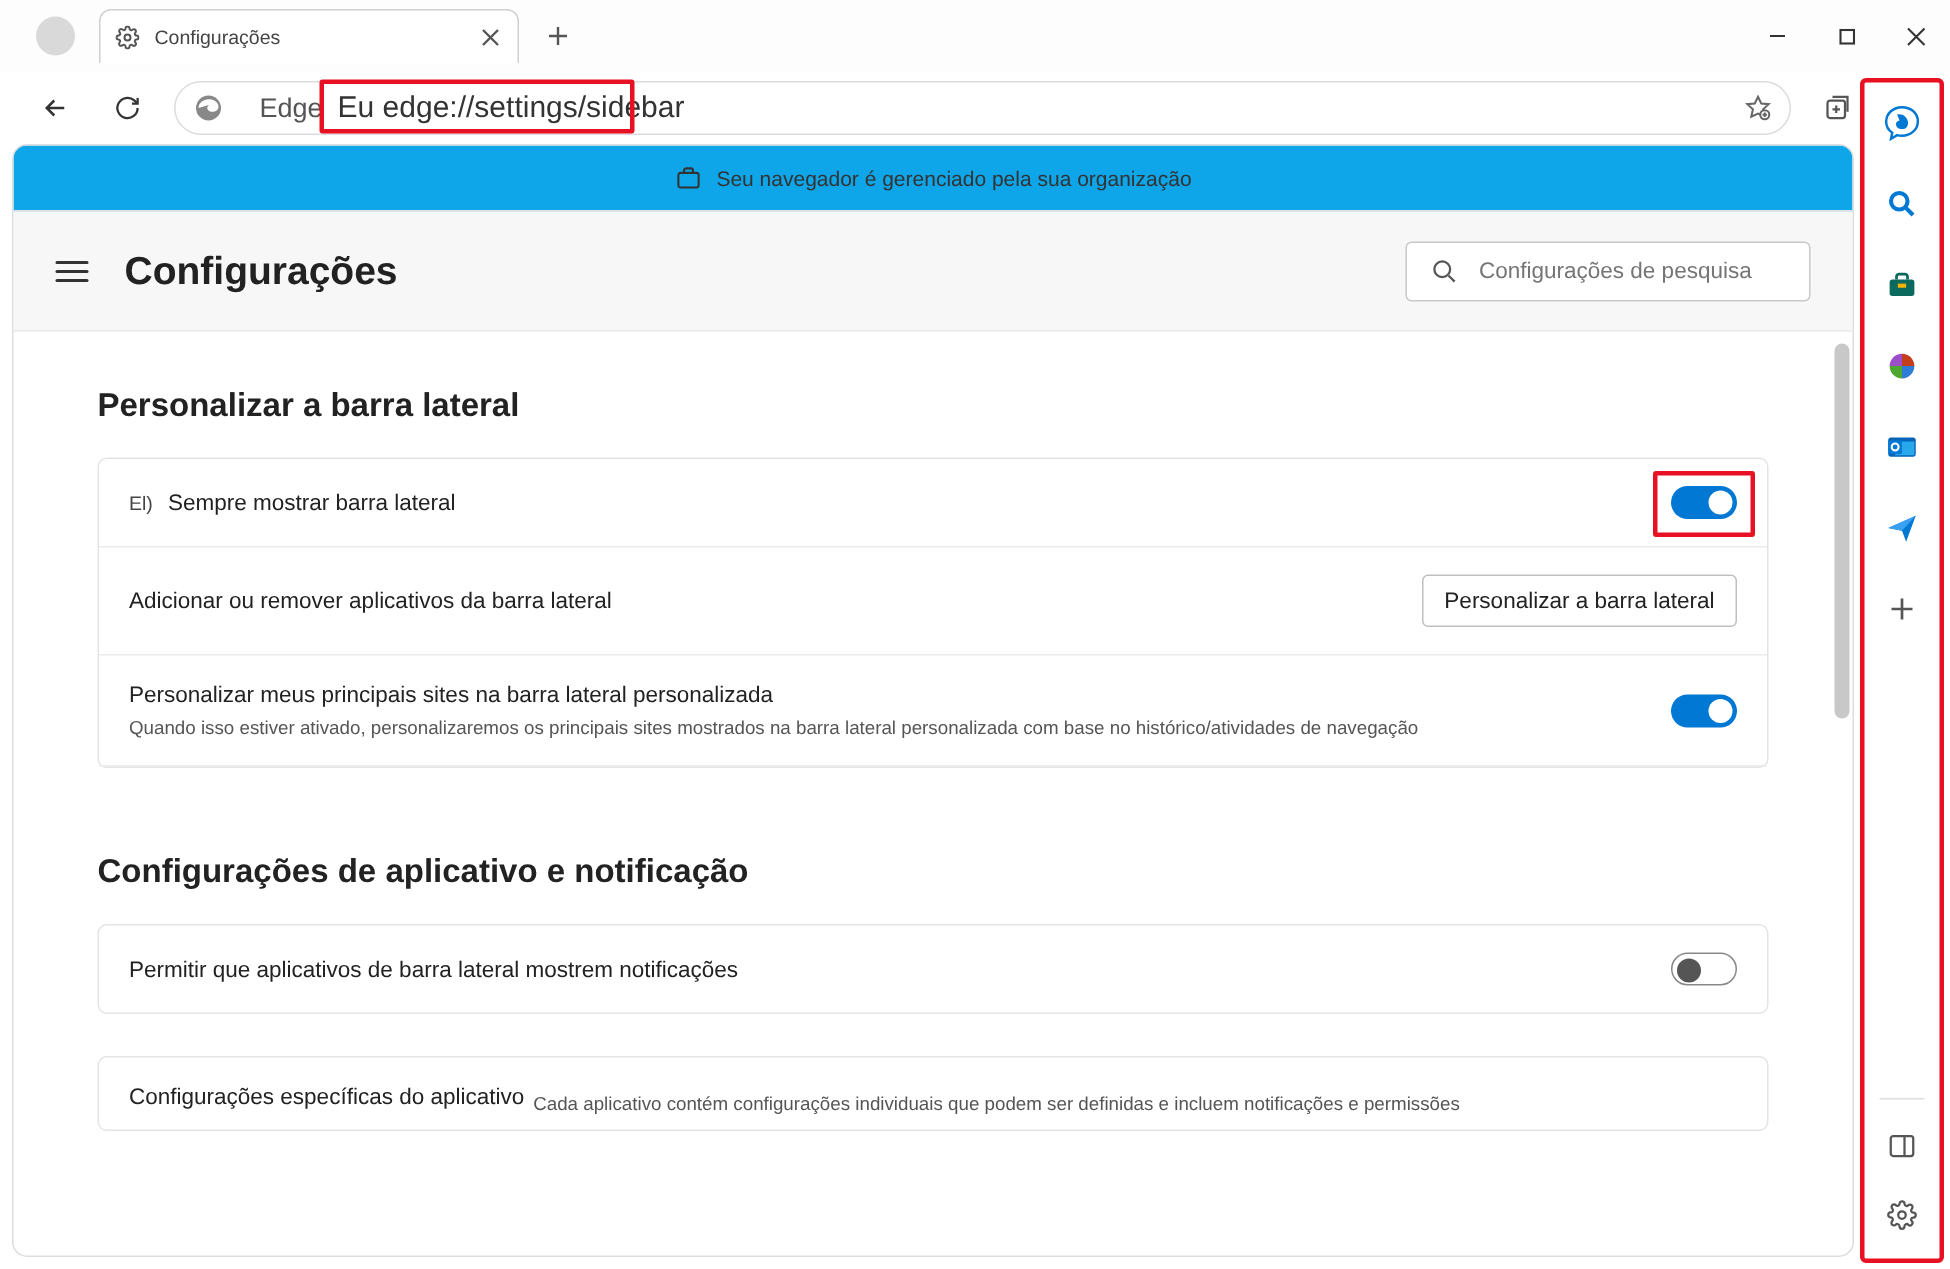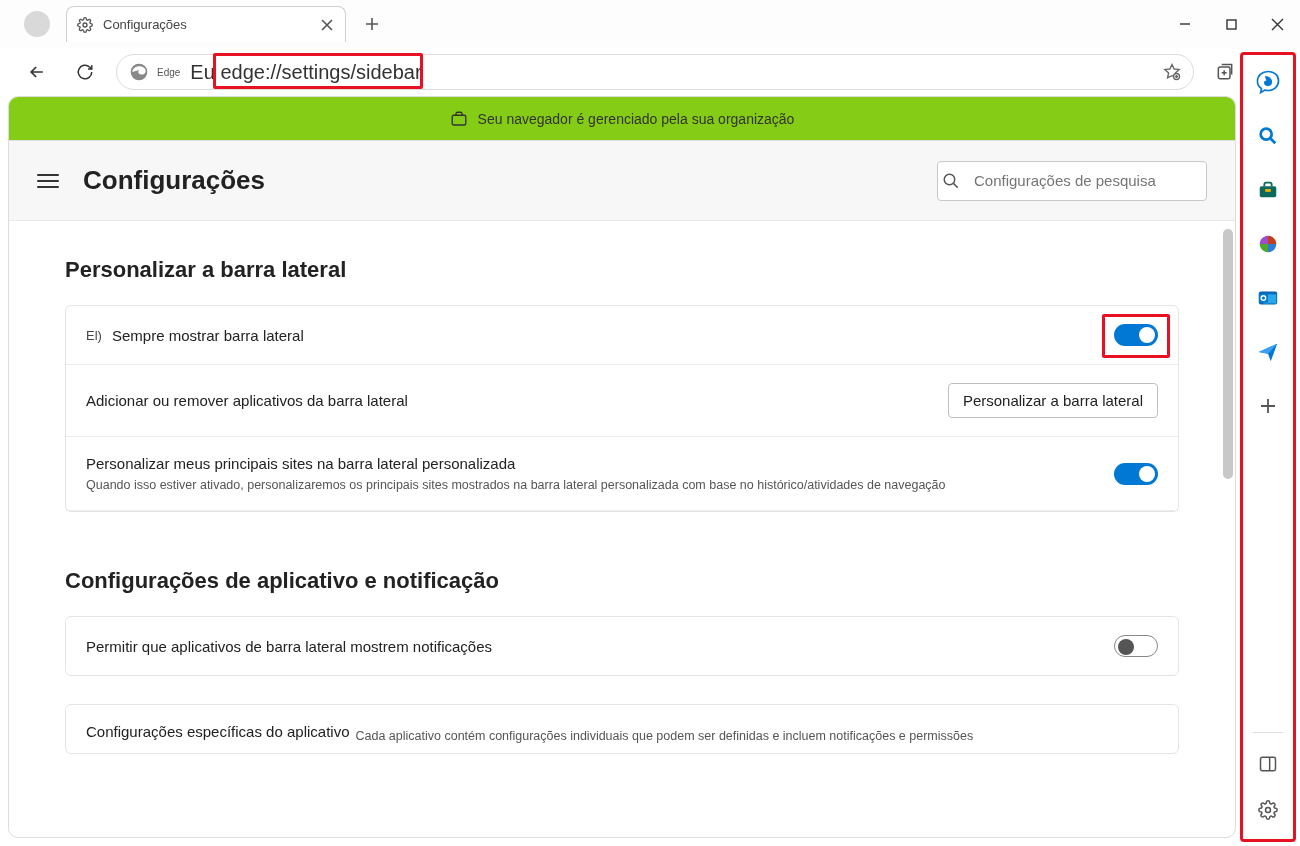--- a/index.html
+++ b/index.html
@@ -50,62 +50,62 @@
     background:#fff;
   }
   .nav-btn { width:34px; height:34px; display:flex;align-items:center;justify-content:center; color:#444; cursor:pointer; border-radius:6px;}
   .addr {
     flex:1; height:36px;
     border:1px solid #dcdcdc; border-radius:20px;
     display:flex; align-items:center;
     padding:0 12px; gap:10px;
     position:relative;
   }
-  .addr-brand { display:flex; align-items:center; gap:8px; color:#555; font-size:10px;}
+  .addr-brand { display:flex; align-items:center; gap:24px; color:#555; font-size:18px;}
   .addr-text { color:#333; font-size:20px; }
   .addr-star { margin-left:auto; color:#666; }
   .url-highlight {
     position:absolute;
     border:3px solid #e81123;
     border-radius:2px;
     pointer-events:none;
   }
   .toolbar-right-btn{ width:34px;height:34px;display:flex;align-items:center;justify-content:center;color:#555;cursor:pointer;}
 
   
   .main-area {
     position:absolute;
     top:96px; left:8px; right:64px; bottom:8px;
     border:1px solid #ddd; border-radius:10px;
     overflow:hidden;
     background:#fff;
   }
   .managed-banner{
     height:44px;
-    background:#84cc16;
+    background:#0ea5e9;
     display:flex;align-items:center;justify-content:center;
     gap:10px;
     font-size:14px; color:#333;
     border-bottom:1px solid #e0e0e0;
   }
   .settings-header{
     height:80px;
     background:#f7f7f7;
     display:flex; align-items:center;
     padding:0 28px;
     border-bottom:1px solid #eaeaea;
     gap:18px;
   }
   .hamburger{width:28px;height:28px;display:flex;flex-direction:column;justify-content:center;gap:4px;cursor:pointer;}
   .hamburger span{height:2px;background:#333;border-radius:1px;width:22px;}
   .settings-title{font-size:26px;font-weight:600;color:#222;}
   .search-box{
     margin-left:auto; width:270px; height:40px;
     border:1px solid #c8c8c8; border-radius:4px;
-    display:flex;align-items:center;padding:0 4px;gap:14px;
+    display:flex;align-items:center;padding:0 16px;gap:14px;
     background:#fff;
   }
   .search-box input{border:none;outline:none;font-size:15px;flex:1;color:#333;}
 
   .content{
     position:absolute; top:124px; bottom:0; left:0; right:0;
     overflow:hidden;
     padding:36px 56px 0 56px;
   }
   .scrollbar{

